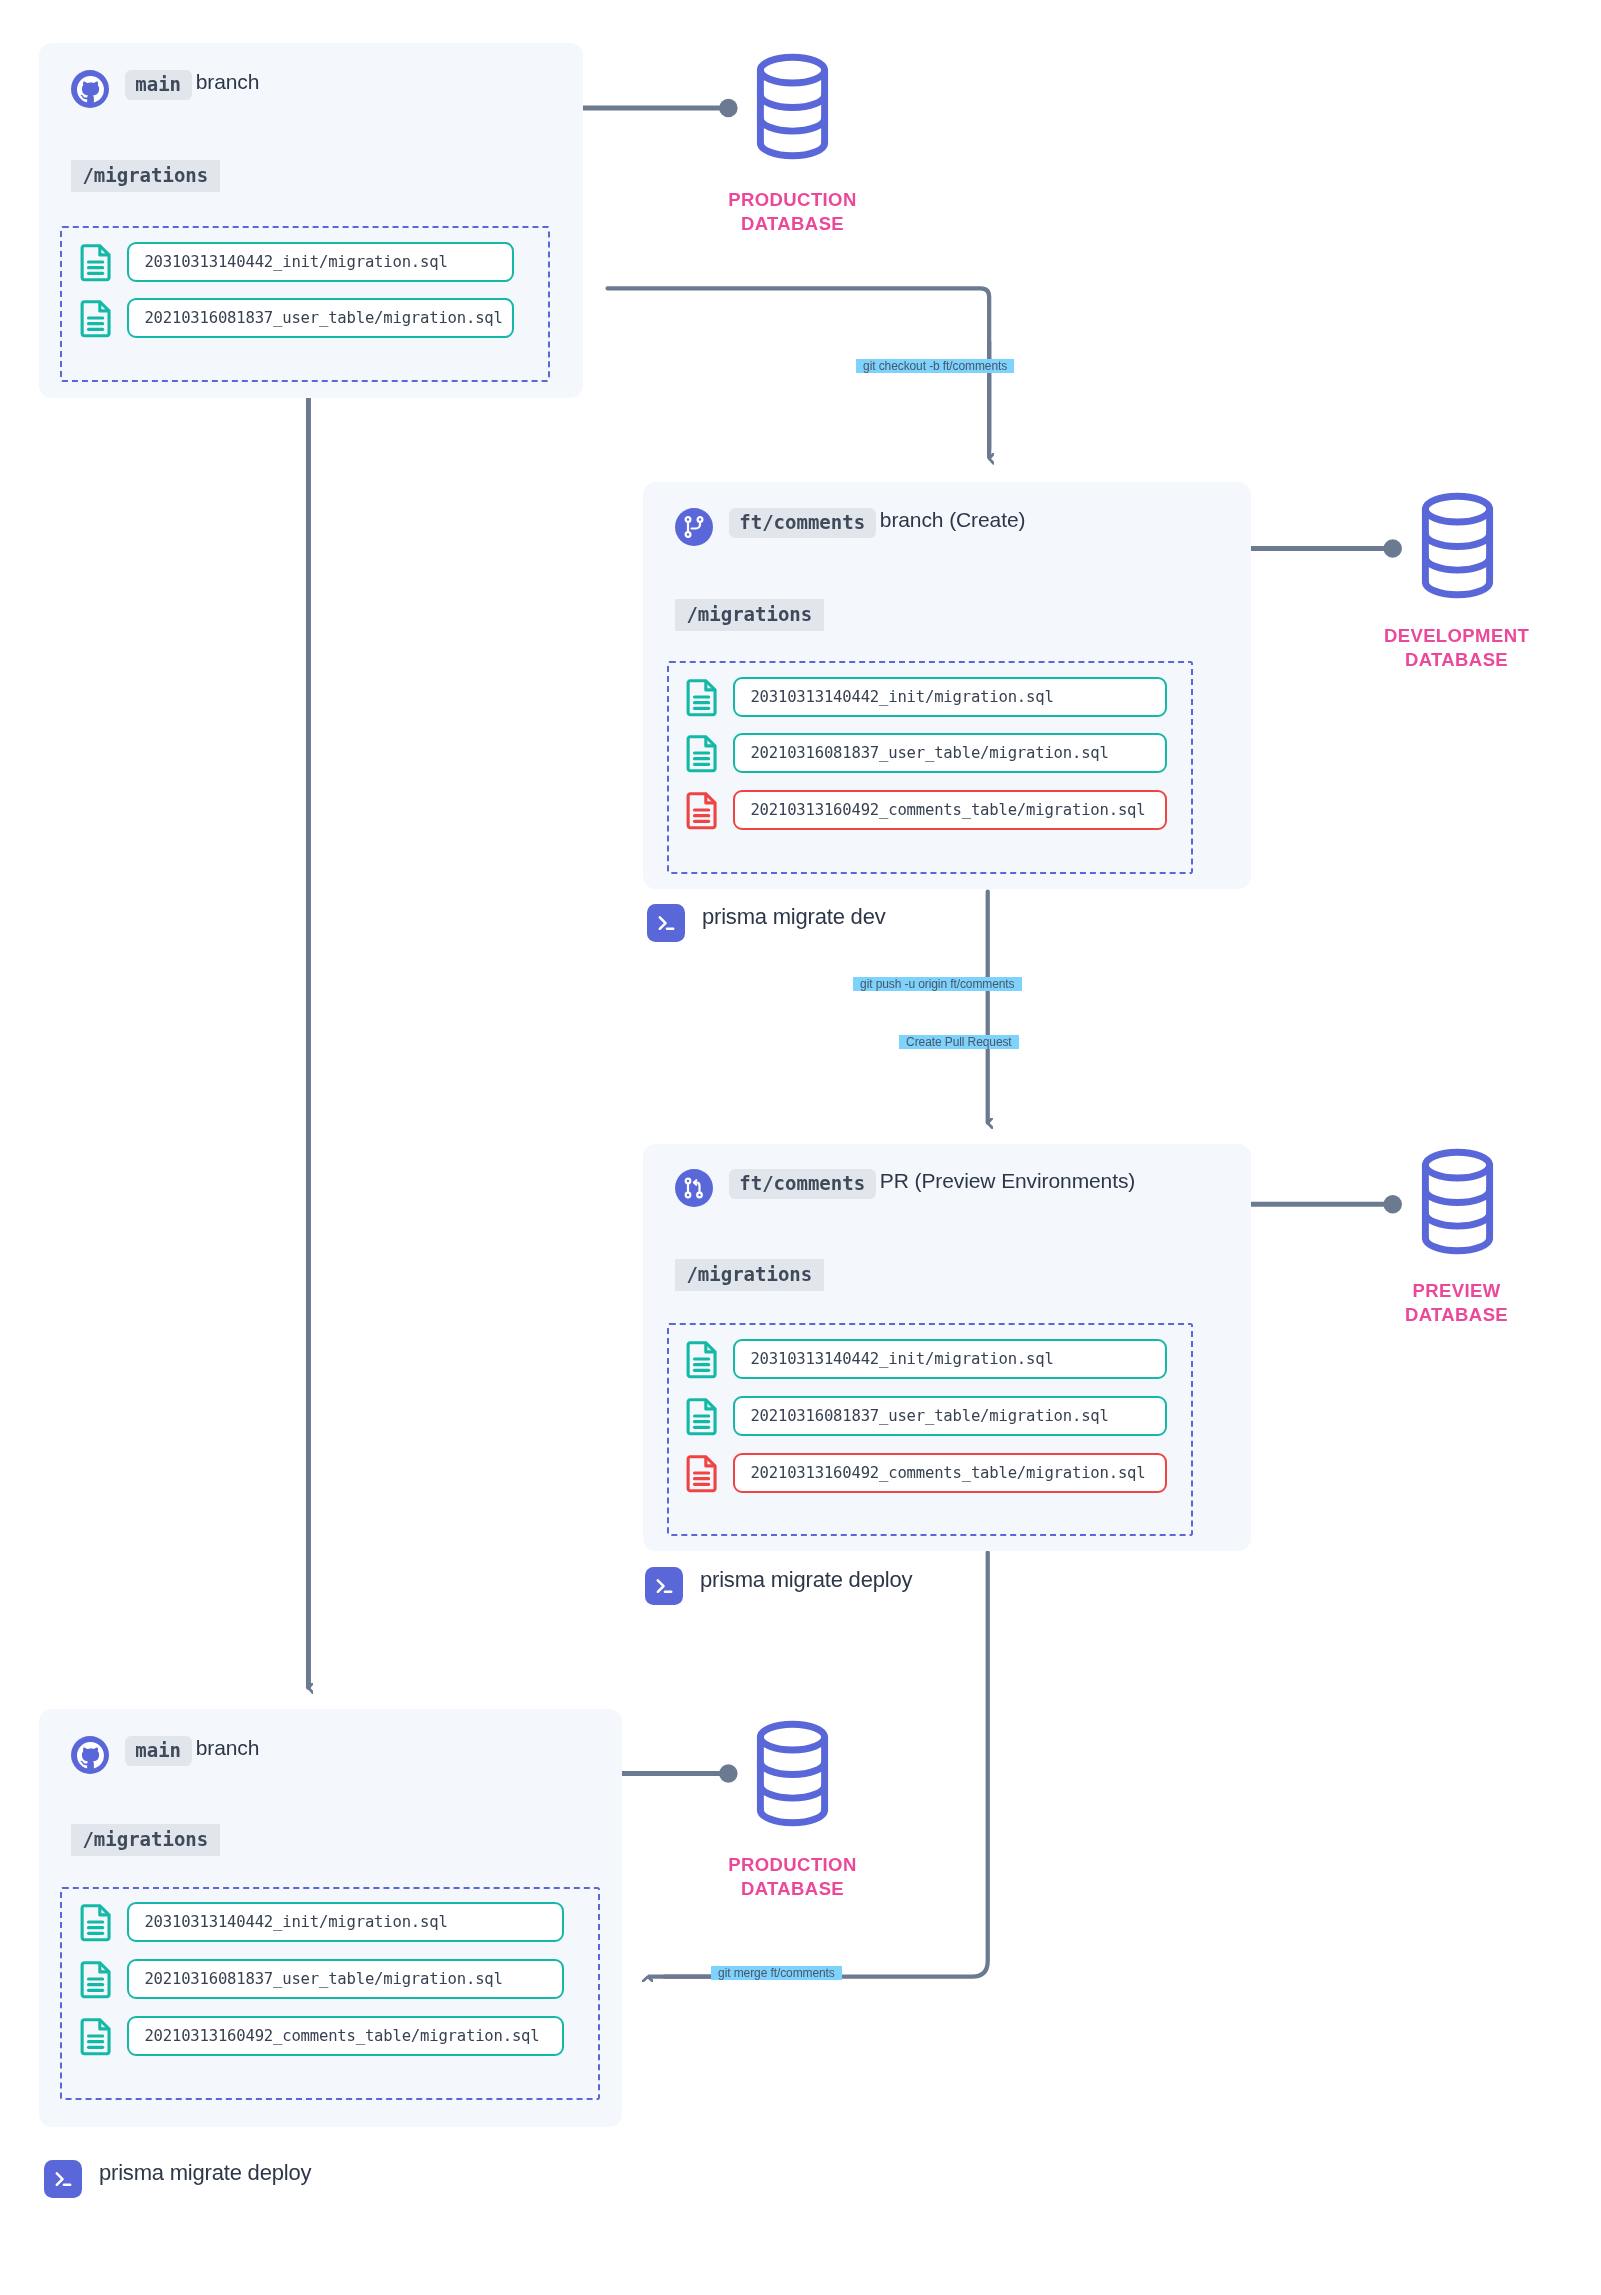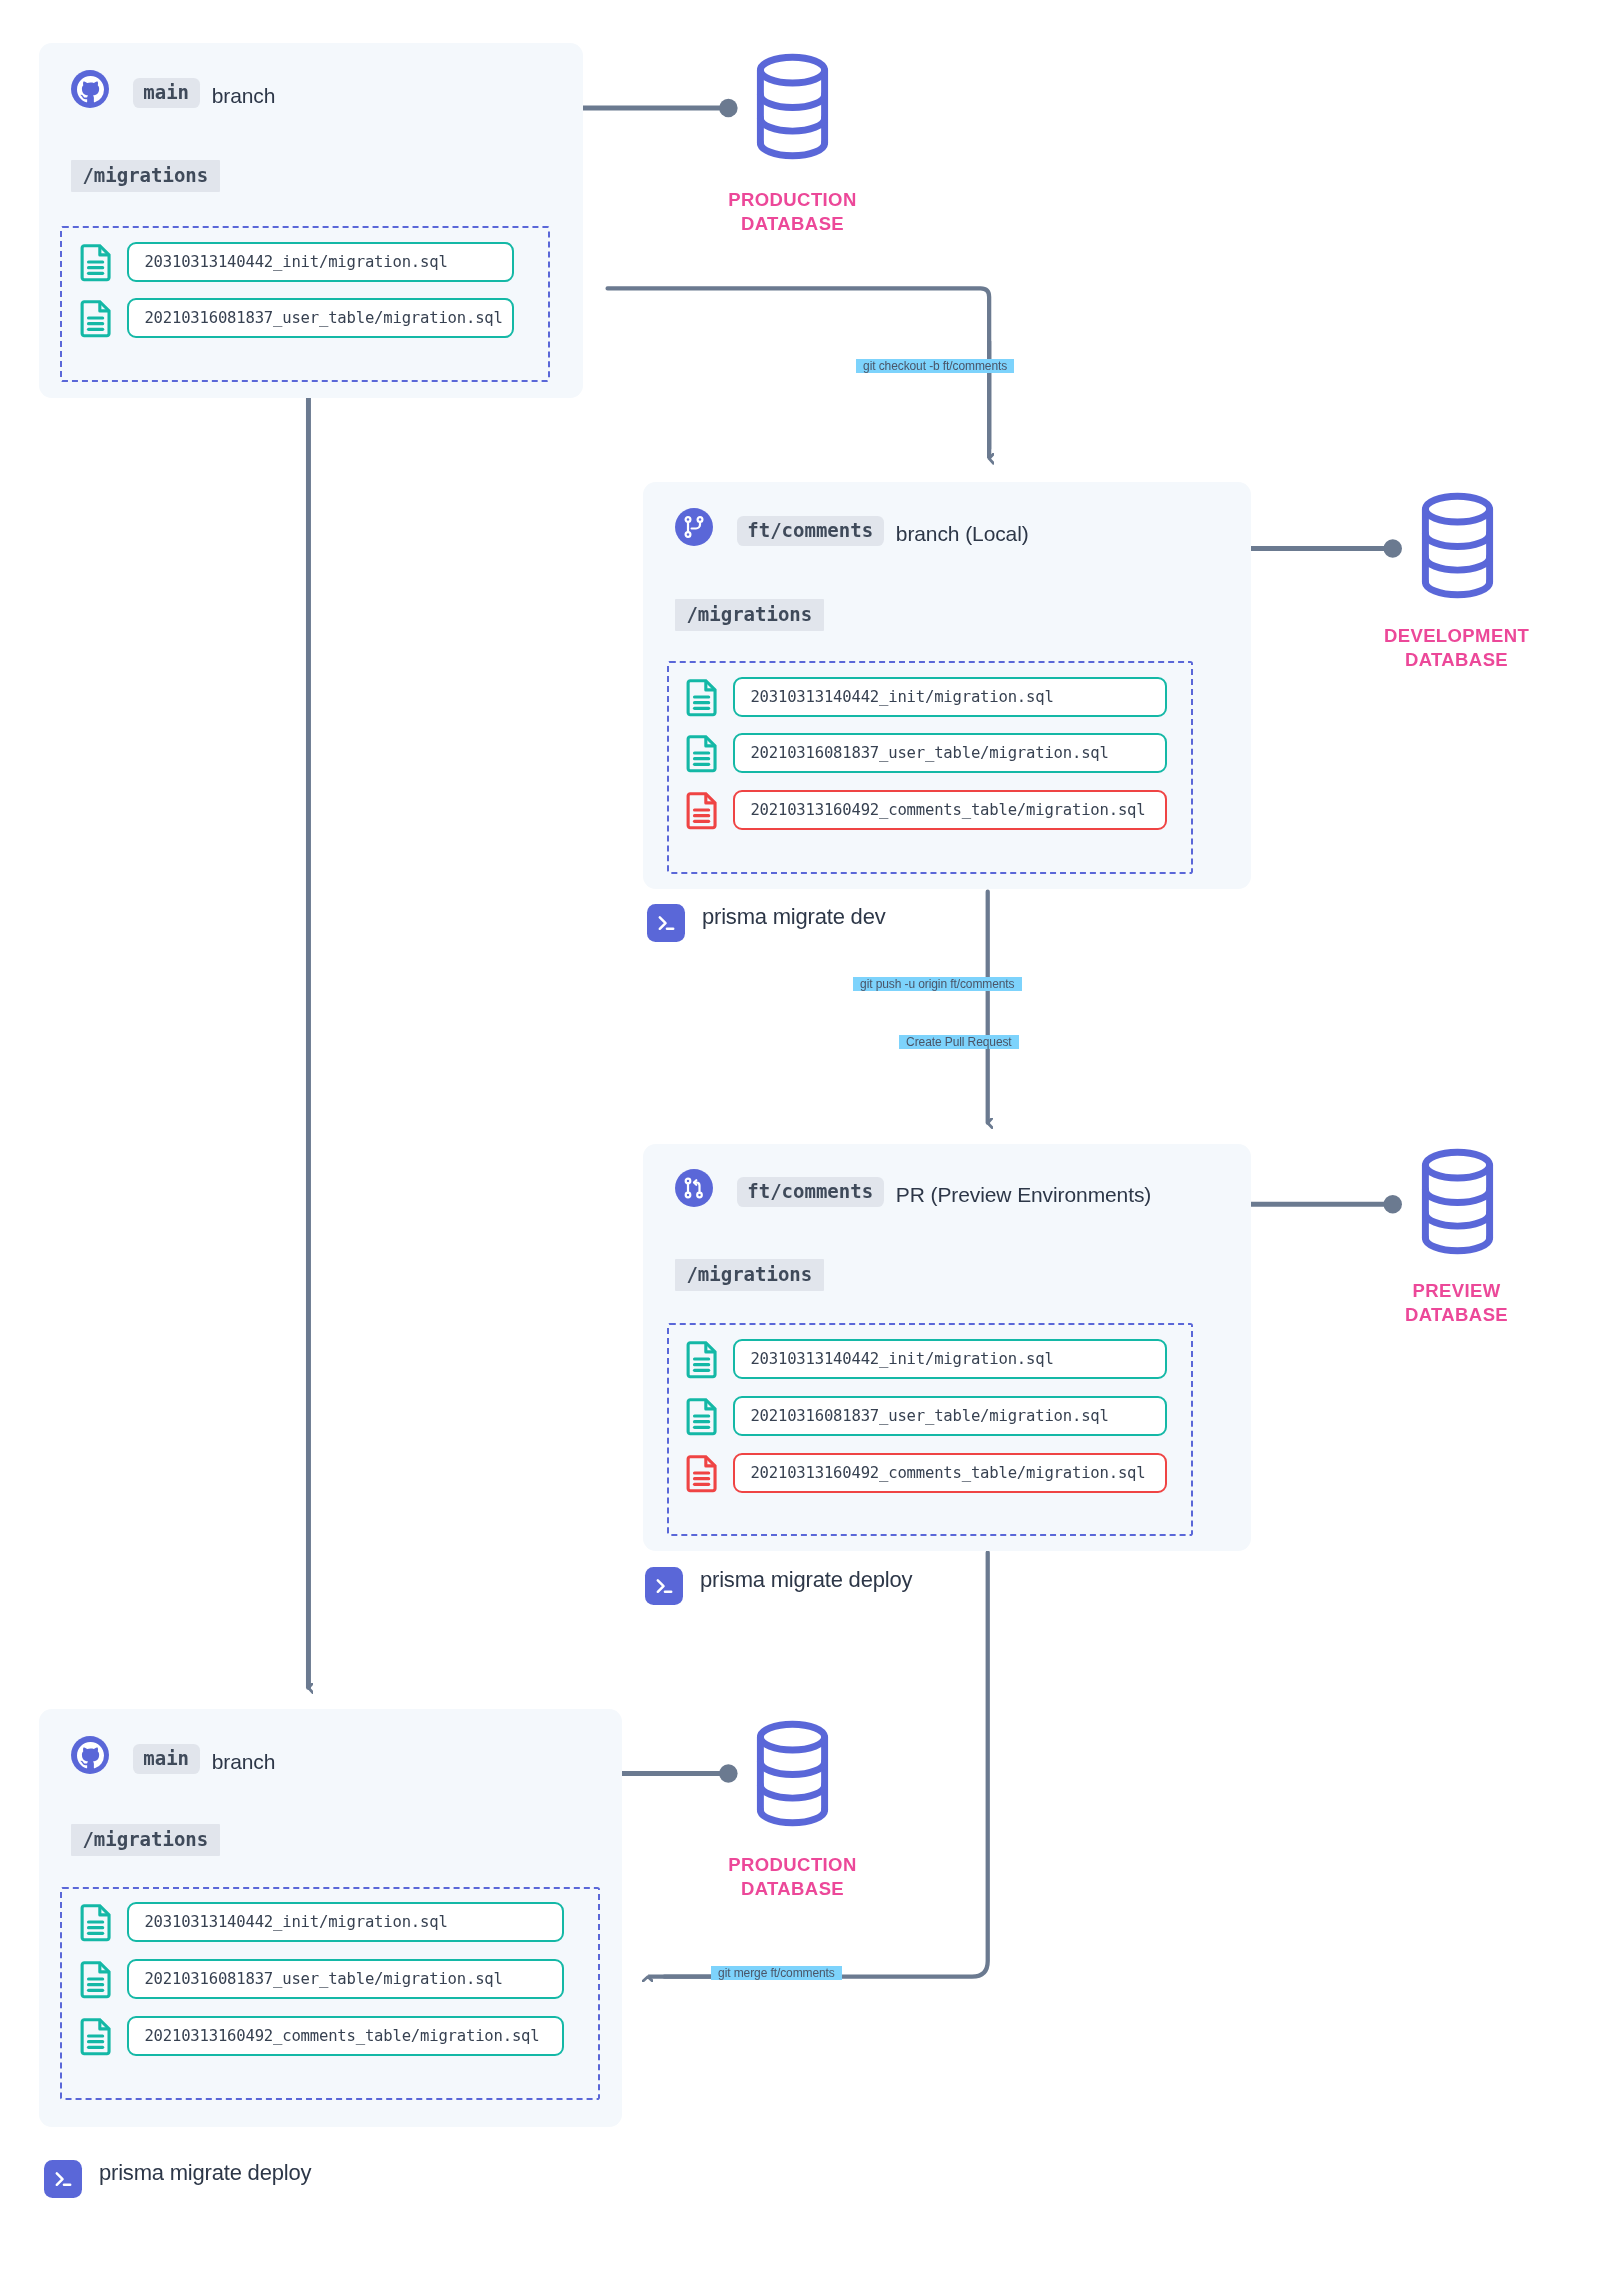--- a/index.html
+++ b/index.html
@@ -12,21 +12,21 @@
 
   
   .wires{position:absolute;left:0;top:0;width:1601px;height:2295px;pointer-events:none;}
 
   
   .panel{
     position:absolute;background:#f4f8fc;border-radius:12.8px;
   }
 
   
-  .panel-head{position:absolute;display:flex;align-items:flex-end;gap:8px;}
+  .panel-head{position:absolute;display:flex;align-items:flex-start;}
   .avatar{
     width:38px;height:38px;border-radius:50%;background:#5a67d8;
     display:flex;align-items:center;justify-content:center;flex:0 0 auto;
   }
   .chip{
     background:#e1e5ec;color:#3f4a5a;border-radius:6.4px;
     font-family:"DejaVu Sans Mono","Liberation Mono",monospace;
     font-size:19px;font-weight:700;letter-spacing:0px;
     padding:5px 10.7px 6.4px 10.7px;margin-left:15.6px;line-height:1;
   }
@@ -211,21 +211,21 @@
     <span class="avatar">
       <svg width="24" height="24" viewBox="0 0 24 24" fill="none" stroke="#ffffff" stroke-width="2.2" stroke-linecap="round" stroke-linejoin="round">
         <circle cx="6" cy="4.5" r="2.4"></circle>
         <circle cx="6" cy="19.5" r="2.4"></circle>
         <circle cx="18" cy="4.5" r="2.4"></circle>
         <path d="M6 6.9v10.2"></path>
         <path d="M18 6.9v2.6a4 4 0 0 1-4 4H9.6"></path>
       </svg>
     </span>
     <span class="chip">ft/comments</span>
-    <span class="head-note">branch (Local)</span>
+    <span class="head-note">branch (Create)</span>
   </div>
 
   <div class="dirchip" style="left:675px;top:599px;">/migrations</div>
 
   <div class="dashbox" style="left:667px;top:661px;width:526px;height:213px;"></div>
 
   <div class="filerow" style="left:686px;top:677px;">
     <span class="fileicon">
       <svg viewBox="0 0 24 28" width="34" height="40">
         <path d="M3 2.5h11l6.5 6.5v16a1.5 1.5 0 0 1-1.5 1.5H3A1.5 1.5 0 0 1 1.5 25V4A1.5 1.5 0 0 1 3 2.5z" fill="none" stroke="#14b8a6" stroke-width="2.2"></path>

